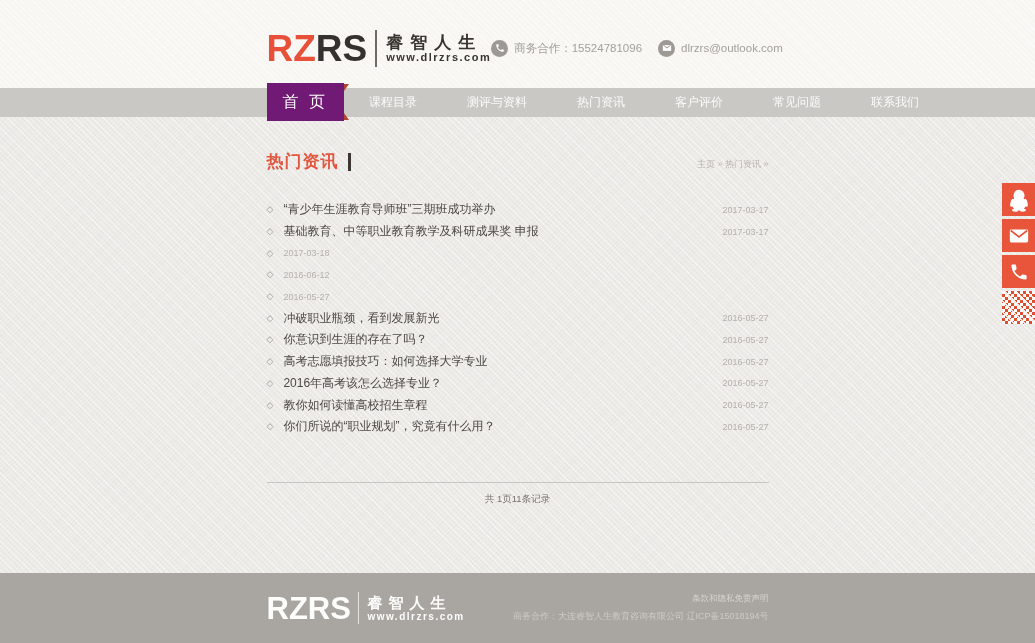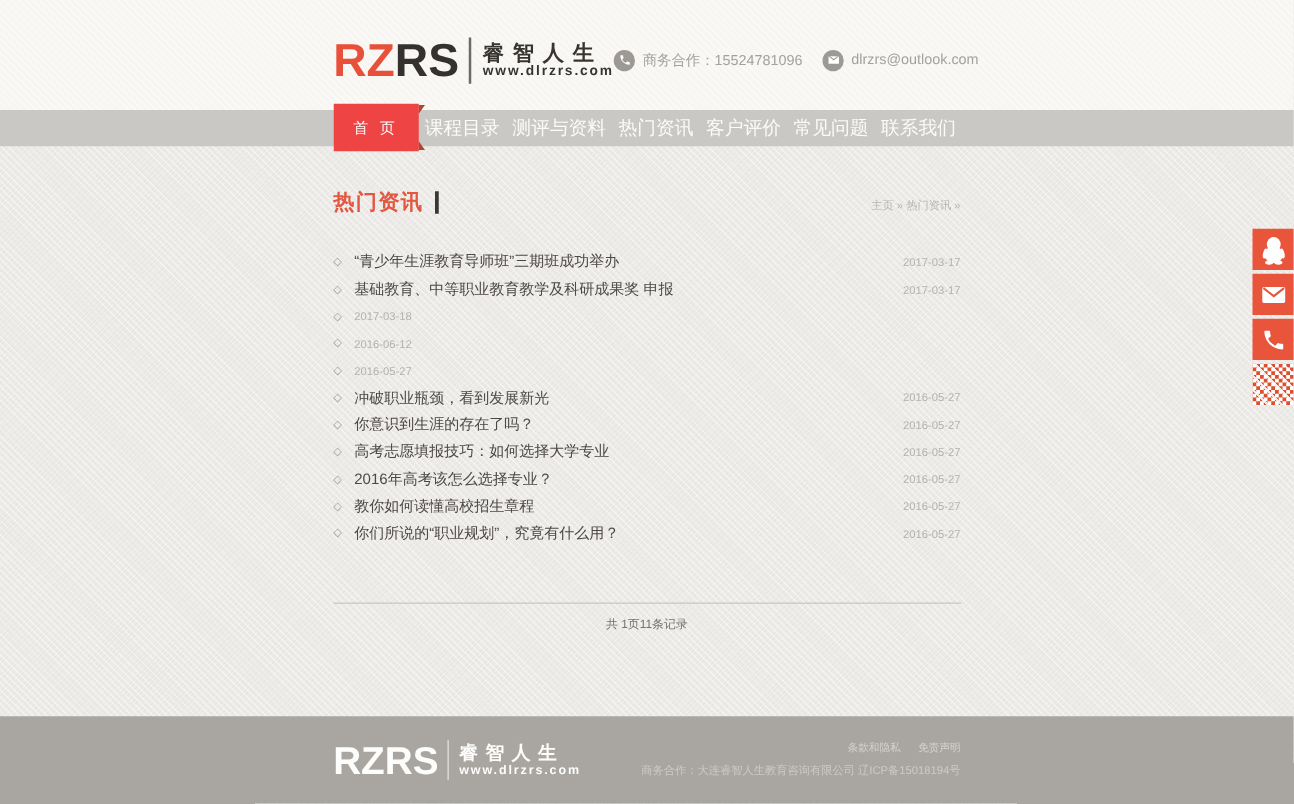--- a/index.html
+++ b/index.html
@@ -29,24 +29,24 @@
   .logo-name { font-size:17px; font-weight:bold; color:#38342f; letter-spacing:7px; white-space:nowrap; line-height:1.15; }
   .logo-site { font-size:11px; font-weight:bold; color:#38342f; letter-spacing:1.5px; line-height:1; }
   .contact { display:flex; align-items:center; gap:16px; }
   .contact-item { display:flex; align-items:center; gap:6px; color:#a5a19c; font-size:11.5px; white-space:nowrap; }
   .contact-icon { width:17px; height:17px; min-width:17px; border-radius:50%; background:#9d9995; display:flex; align-items:center; justify-content:center; }
   .contact-icon svg { width:10px; height:10px; display:block; }
 
   
   .main-nav { height:29px; background:#cac8c5; }
   .nav-list { display:flex; list-style:none; height:29px; align-items:flex-start; }
-  .nav-item { color:#fbfbfa; font-size:15px; line-height:29px; padding:0 5px; cursor:pointer; white-space:nowrap; }
+  .nav-item { color:#fbfbfa; font-size:12px; line-height:29px; padding:0 25px; cursor:pointer; white-space:nowrap; }
   .nav-item.active {
-    background:#ef4444; line-height:38px; height:38px; margin-top:-5px;
-    padding:0 16px; position:relative; z-index:2; font-size:12px; letter-spacing:3px;
+    background:#701a75; line-height:38px; height:38px; margin-top:-5px;
+    padding:0 16px; position:relative; z-index:2; font-size:16px; letter-spacing:3px;
   }
   .nav-item.active::before {
     content:""; position:absolute; right:-5px; top:1px;
     border-top:7px solid #b2452d; border-right:5px solid transparent;
   }
   .nav-item.active::after {
     content:""; position:absolute; right:-5px; bottom:1px;
     border-bottom:7px solid #b2452d; border-right:5px solid transparent;
   }
 
@@ -69,21 +69,21 @@
 
   
   .site-footer { height:70px; background:#a9a6a2; }
   .footer-inner { display:flex; justify-content:space-between; align-items:center; height:100%; }
   .footer-logo { display:flex; align-items:center; cursor:pointer; }
   .footer-logo .logo-text { font-size:31px; color:#fdfdfc; }
   .footer-logo .logo-divider { background:#e4e2df; height:32px; margin:0 8px 0 7px; width:1.5px; }
   .footer-logo .logo-name { color:#fdfdfc; font-size:15px; letter-spacing:6px; }
   .footer-logo .logo-site { color:#fdfdfc; font-size:10px; }
   .footer-right { text-align:right; }
-  .footer-links { display:flex; gap:14px; justify-content:flex-end; font-size:8.5px; color:#d6d3cf; }
+  .footer-links { display:flex; gap:0; justify-content:flex-end; font-size:8.5px; color:#d6d3cf; }
   .footer-links span { cursor:pointer; }
   .copyright { font-size:9px; color:#cdcac6; margin-top:5px; white-space:nowrap; }
 
   
   .float-bar { position:absolute; right:0; top:183px; width:33px; display:flex; flex-direction:column; gap:3px; z-index:5; }
   .float-btn { width:33px; height:33px; background:#e8553b; display:flex; align-items:center; justify-content:center; cursor:pointer; }
   .float-btn svg { display:block; }
   .qr-code {
     width:33px; height:33px; cursor:pointer;
     background-color:#fff;

